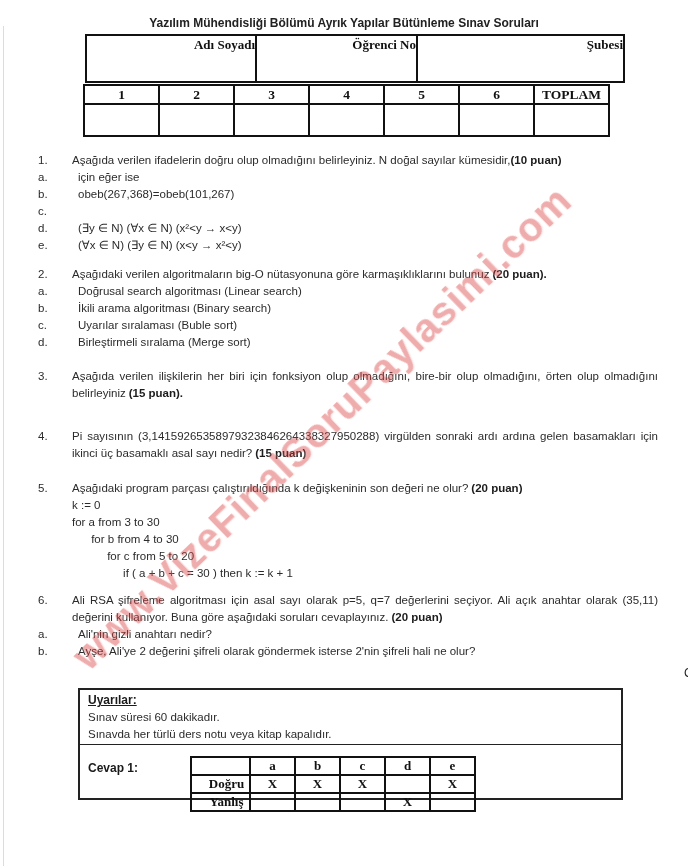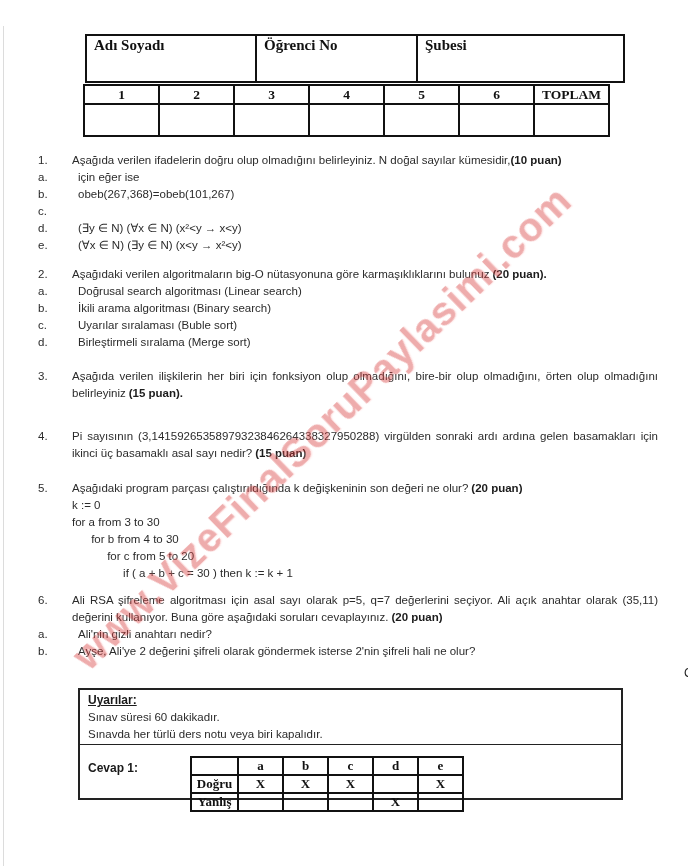--- a/index.html
+++ b/index.html
@@ -10,22 +10,22 @@
   }
   .page-edge { position:absolute; left:3px; top:26px; bottom:0; width:1px; background:#dcdcdc; }
 
   .title { position:absolute; top:16px; left:0; width:100%; text-align:center;
            font-weight:bold; font-size:12px; color:#222; }
 
   table { border-collapse:collapse; }
   .info-table { position:absolute; top:34px; left:85px; }
   .info-table td {
     border:2px solid #111; vertical-align:top;
-    font-family:"Liberation Serif", serif; font-weight:bold; font-size:15px;
-    padding:1px 0 0 7px; height:44px; color:#111;
+    font-family:"Liberation Serif", serif; font-weight:bold; font-size:13px;
+    padding:1px 0 0 7px; height:44px; color:#111;text-align:right;
   }
   .info-table td.c1 { width:161px; } .info-table td.c2 { width:152px; } .info-table td.c3 { width:198px; }
 
   .score-table { position:absolute; top:84px; left:83px; }
   .score-table th, .score-table td {
     border:2px solid #111; font-family:"Liberation Serif", serif; font-weight:bold;
     font-size:13.5px; text-align:center; color:#111;
   }
   .score-table th { width:73px; height:17px; padding:0; }
   .score-table td { height:30px; padding:0; }
@@ -55,39 +55,40 @@
   .uyarilar { padding:2px 8px 1px 8px; border-bottom:1.5px solid #222; line-height:17px; }
   .uyarilar-title { font-weight:bold; text-decoration:underline; font-size:12px; color:#1a1a1a; }
   .uyarilar .u-line { color:#2b2b2b; }
   .cevap1 { position:relative; height:76px; }
   .cevap1-label { position:absolute; left:8px; top:16px; font-weight:bold; font-size:12px; color:#1a1a1a; }
   .answer-table { position:absolute; left:110px; top:11px; }
   .answer-table th, .answer-table td {
     border:2px solid #111; font-family:"Liberation Serif", serif; font-weight:bold;
     font-size:13px; text-align:center; padding:0; color:#111;
   }
-  .answer-table .lab { width:45px; height:16px; }
+  .answer-table .lab { width:45px; height:16px;padding-left:12px; }
   .answer-table .cell { width:43px; height:16px; }
 
   .watermark {
     position:absolute; left:322px; top:428px; z-index:5; pointer-events:none;
     transform:translate(-50%,-50%) rotate(-44deg);
     font-weight:bold; font-size:40px; letter-spacing:1px; white-space:nowrap;
     opacity:0.42; filter:blur(0.5px);
     text-shadow:1px 1px 1px rgba(255,200,200,0.85), -1px -1px 1px rgba(255,255,255,0.6);
   }
 </style>
 </head>
 <body>
 
 <div class="page">
   <div class="page-edge"></div>
 
   <div class="watermark" style="color: rgb(216, 60, 60);">www.VizeFinalSoruPaylasimi.com</div>
 
+  <div class="title">Yazılım Mühendisliği Bölümü Ayrık Yapılar Bütünleme Sınav Soruları</div>
 
   <table class="info-table">
     <tbody>
         <tr>
       <td class="c1">Adı Soyadı</td>
       <td class="c2">Öğrenci No</td>
       <td class="c3">Şubesi</td>
     </tr>
   </tbody>
     </table>
@@ -211,21 +212,21 @@
     </div>
 
   </div>
 
   <div class="cevaplar-heading">Cevaplar</div>
 
   <div class="answers-box">
     <div class="uyarilar">
       <div class="uyarilar-title">Uyarılar:</div>
       <div class="u-line">Sınav süresi 60 dakikadır.</div>
-      <div class="u-line">Sınavda her türlü ders notu veya biri kapalıdır.</div>
+      <div class="u-line">Sınavda her türlü ders notu veya kitap kapalıdır.</div>
     </div>
     <div class="cevap1">
       <div class="cevap1-label">Cevap 1:</div>
       <table class="answer-table">
         <tbody>
             <tr>
           <th class="lab"></th>
           <th class="cell">a</th>
           <th class="cell">b</th>
           <th class="cell">c</th>

